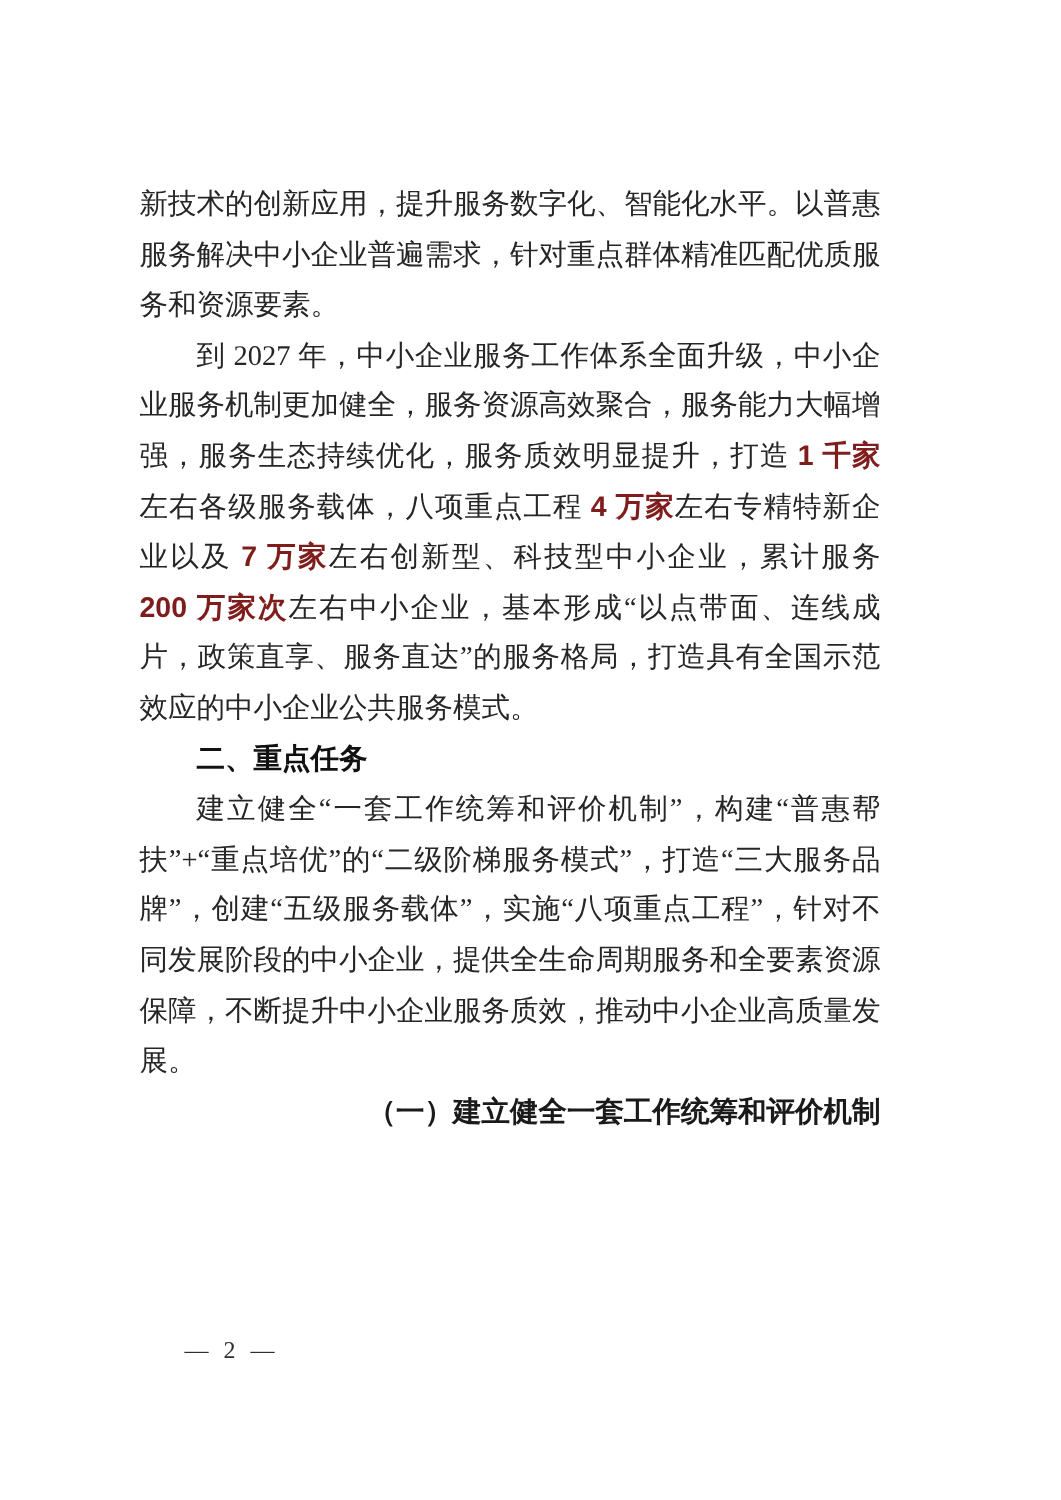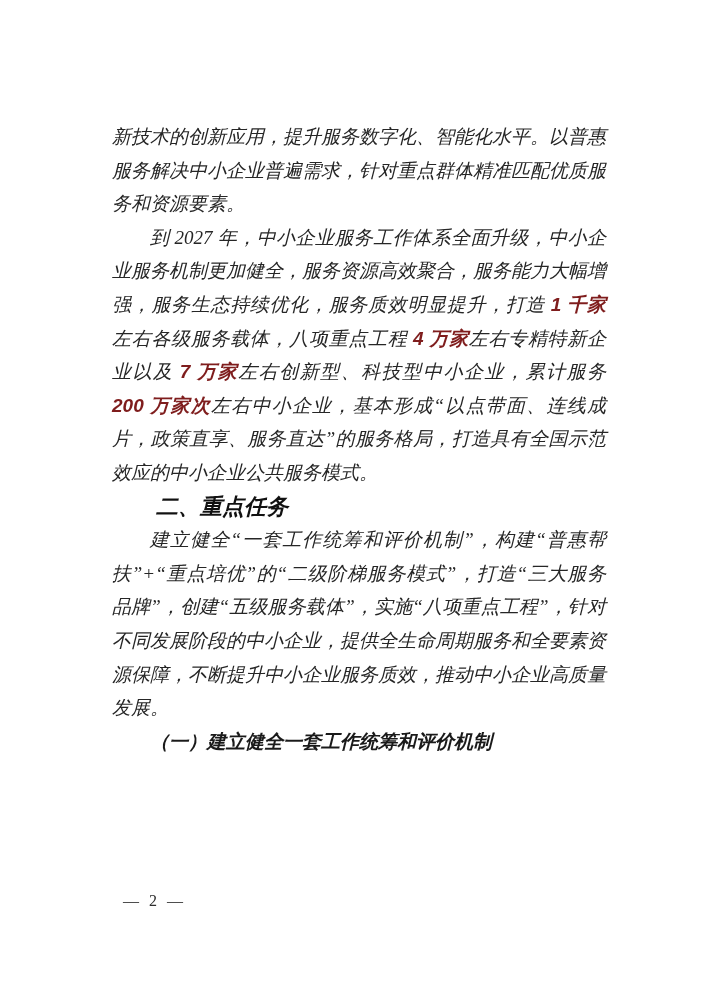--- a/index.html
+++ b/index.html
@@ -11,59 +11,58 @@
     position: relative;
     width: 707px;
     height: 1000px;
     background: #ffffff;
     overflow: hidden;
     font-family: "Liberation Serif", "DejaVu Serif", serif;
     color: #262626;
   }
   .content {
     position: absolute;
-    left: 112px;
+    left: 93px;
     top: 120px;
     width: 494px;
     font-size: 19px;
     line-height: 33.6px;
     text-align: justify;
     text-justify: inter-character;
     letter-spacing: 0;
-    font-style: italic;
   }
   .para {
     margin: 0;
     padding: 0;
     text-indent: 2em;
   }
   .para.no-indent {
     text-indent: 0;
   }
   .h-section {
     margin: 0;
     padding: 0;
     text-indent: 2em;
-    font-size: 22px;
+    font-size: 19px;
     line-height: 33.6px;
     font-weight: 700;
     color: #111111;
     font-family: "Liberation Sans", "DejaVu Sans", sans-serif;
     text-align: left;
   }
   .h-sub {
     margin: 0;
     padding: 0;
     text-indent: 2em;
     font-size: 19px;
     line-height: 33.6px;
     font-weight: 700;
     color: #1a1a1a;
     font-family: "Liberation Serif", "DejaVu Serif", serif;
-    text-align: left;
+    text-align: right;
   }
   .b {
     font-weight: 700;
     color: #7f1d1d;
     font-family: "Liberation Sans", "DejaVu Sans", sans-serif;
   }
   .footer-pagenum {
     position: absolute;
     left: 123px;
     top: 891px;

